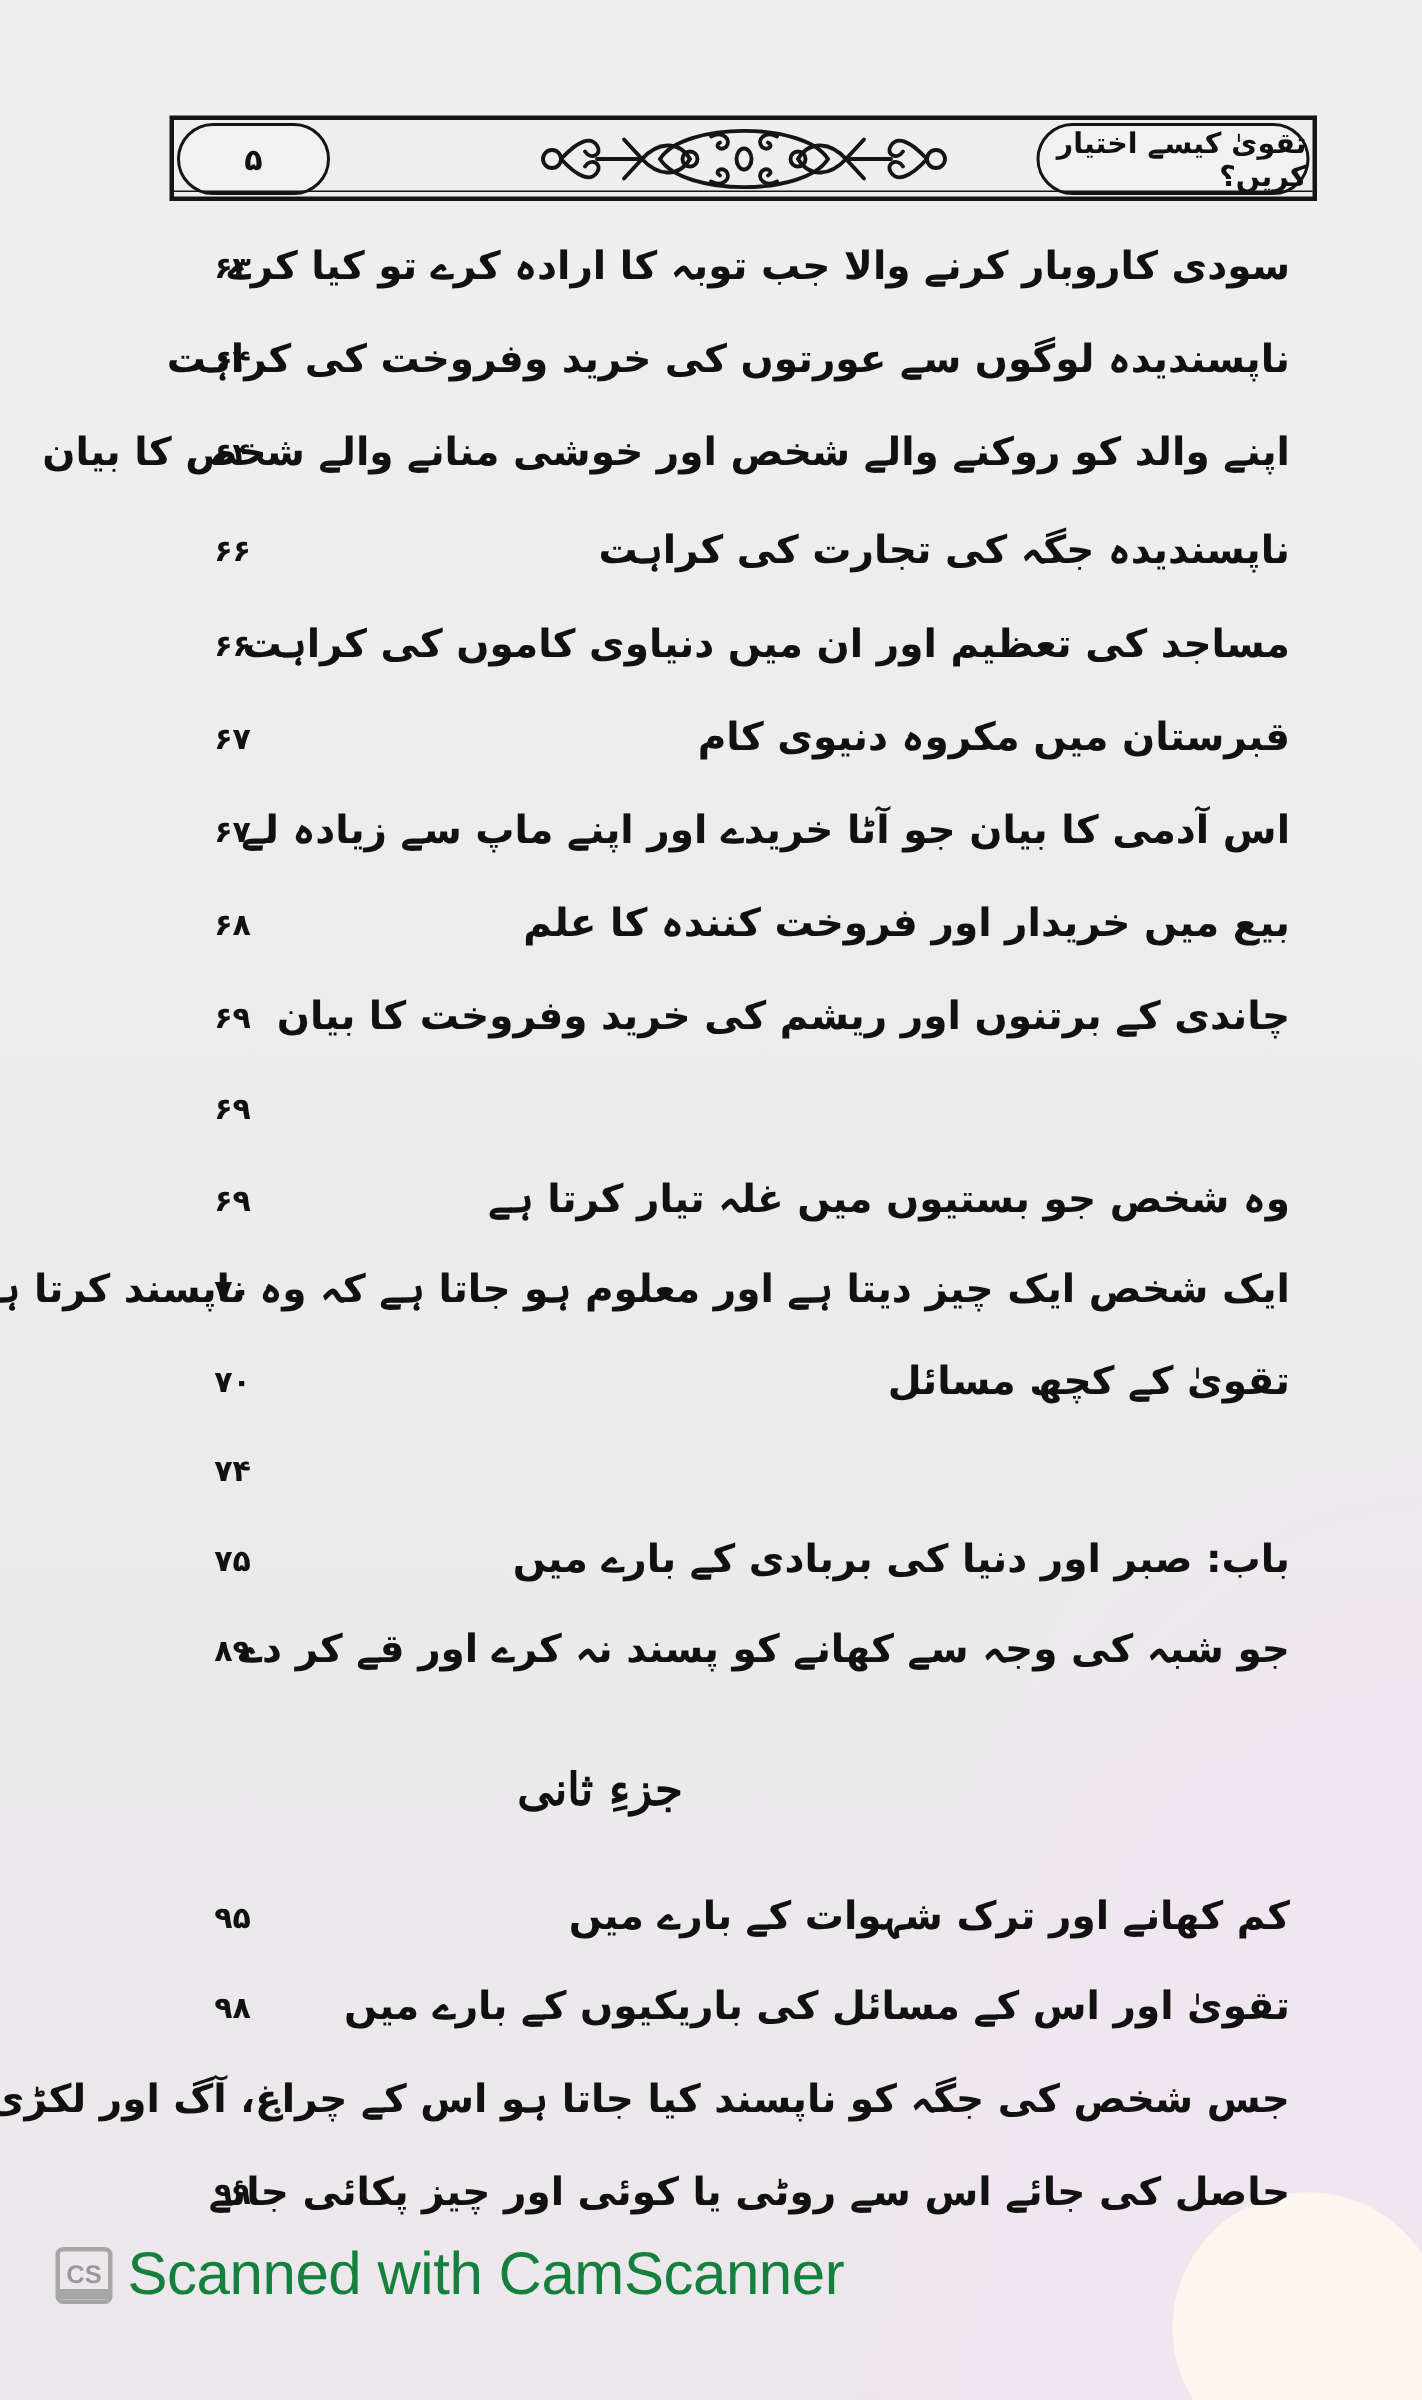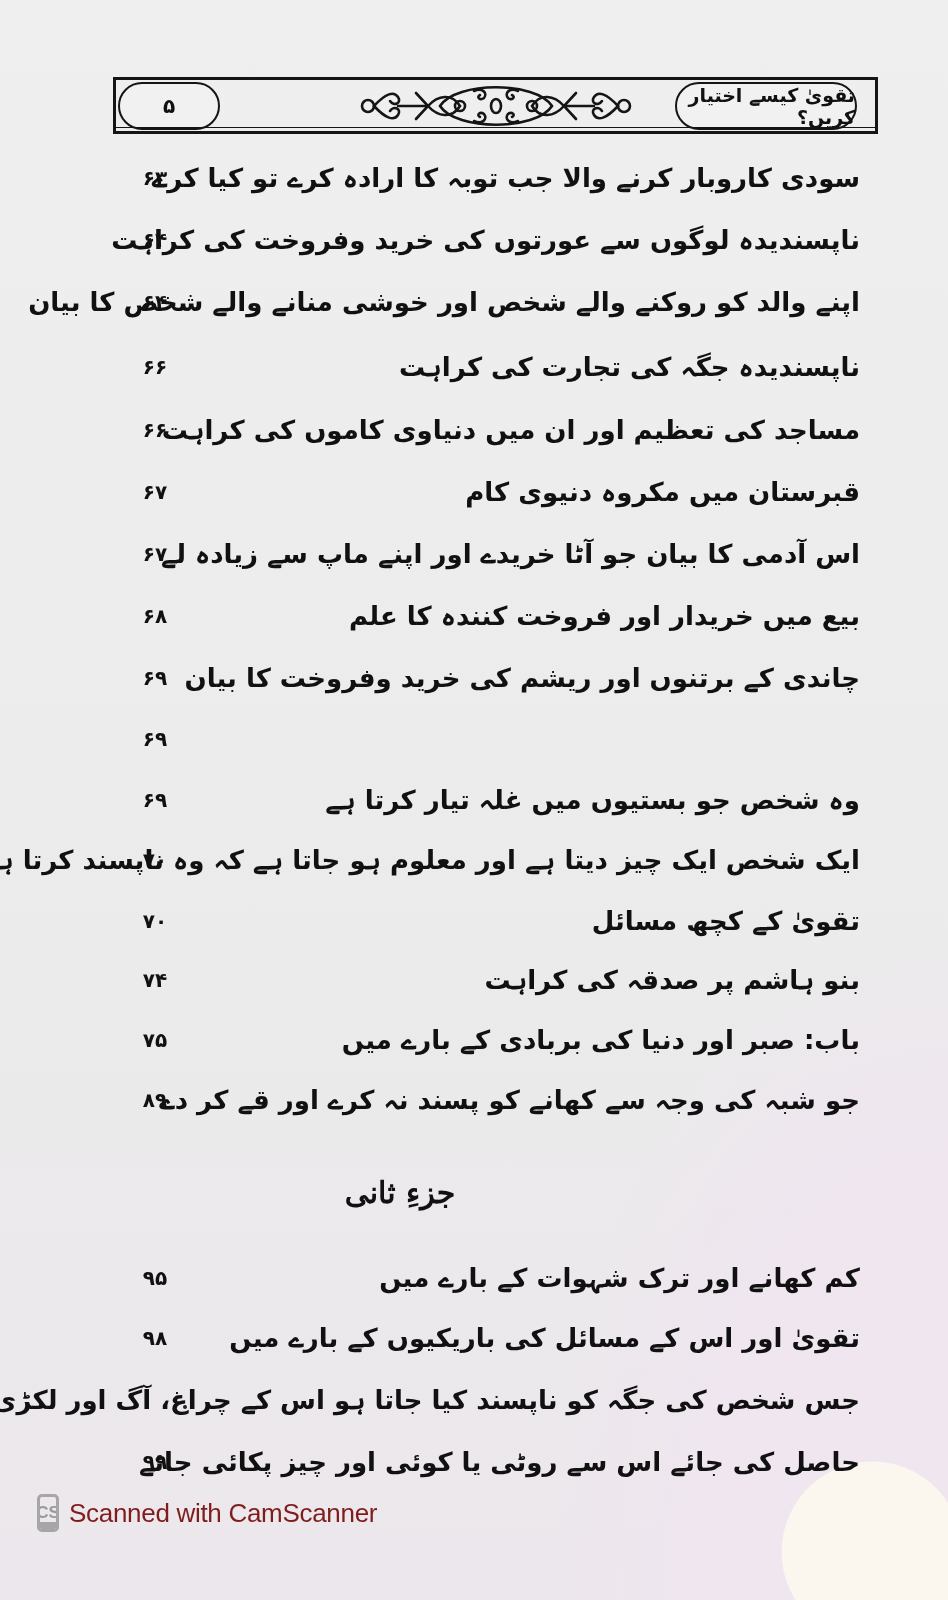--- a/index.html
+++ b/index.html
@@ -22,21 +22,21 @@
     }
     .header::after {
       content: ""; position: absolute; left: 0; right: 0; bottom: 3px; border-bottom: 1.5px solid #151515;
     }
     .pill {
       position: absolute; top: 2px; height: 48px; border: 2.5px solid #151515;
       border-radius: 26px; box-sizing: border-box; display: flex; align-items: center; justify-content: center;
       background: #f1f1f1;
     }
     .pill-left { left: 2px; width: 102px; }
-    .pill-right { right: 18px; width: 182px; }
+    .pill-right { right: 2px; width: 182px; }
     .page-num { font-family: "DejaVu Sans", sans-serif; font-weight: bold; font-size: 20px; }
     .book-title { direction: rtl; font-family: "DejaVu Sans", sans-serif; font-size: 19px; font-weight: bold; }
     .ornament { position: absolute; left: 240px; top: 3px; width: 280px; height: 46px; }
 
     
     .toc { position: absolute; left: 0; top: 0; width: 948px; }
     .row { position: absolute; left: 130px; width: 730px; height: 44px; }
     .row .title {
       position: absolute; right: 0; top: 0; direction: rtl; text-align: right;
       font-family: "DejaVu Sans", sans-serif; font-size: 26px; font-weight: bold; white-space: nowrap;
@@ -52,26 +52,26 @@
       font-family: "DejaVu Serif", serif; font-size: 30px; font-weight: bold;
     }
     .dot { position: absolute; width: 4px; height: 4px; background: #222; border-radius: 50%; }
 
     
     .watermark {
       position: absolute; left: 37px; top: 1494px; display: flex; align-items: center; gap: 10px;
       color: #9a9a9a;
     }
     .cs-logo {
-      width: 22px; height: 38px; border: 3px solid #a6a6a6; border-radius: 5px; box-sizing: border-box;
+      width: 38px; height: 38px; border: 3px solid #a6a6a6; border-radius: 5px; box-sizing: border-box;
       display: flex; align-items: center; justify-content: center; font-family: "Liberation Sans", sans-serif;
       font-weight: bold; font-size: 17px; color: #9a9a9a; position: relative; overflow: hidden;
     }
     .cs-logo::after { content: ""; position: absolute; left: 0; right: 0; bottom: 0; height: 7px; background: #a6a6a6; }
-    .wm-text { font-family: "Liberation Sans", sans-serif; font-size: 26px; letter-spacing: -0.3px; color: #7f1d1d; }
+    .wm-text { font-family: "Liberation Sans", sans-serif; font-size: 40px; letter-spacing: -0.3px; color: #15803d; }
   </style>
 </head>
 <body>
 
 <div class="page">
 
   <div class="header">
     <div class="pill pill-left">
       <span class="page-num">۵</span>
     </div>
@@ -156,21 +156,20 @@
     </div>
     <div class="row" style="top:838px">
       <span class="title">ایک شخص ایک چیز دیتا ہے اور معلوم ہو جاتا ہے کہ وہ ناپسند کرتا ہے</span>
       <span class="pnum">۷۰</span>
     </div>
     <div class="row" style="top:899px">
       <span class="title">تقویٰ کے کچھ مسائل</span>
       <span class="pnum">۷۰</span>
     </div>
     <div class="row" style="top:958px">
-      <span class="title">بنو ہاشم پر صدقہ کی کراہت</span>
       <span class="pnum">۷۴</span>
     </div>
     <div class="row" style="top:1018px">
       <span class="title">باب: صبر اور دنیا کی بربادی کے بارے میں</span>
       <span class="pnum">۷۵</span>
     </div>
     <div class="row" style="top:1078px">
       <span class="title">جو شبہ کی وجہ سے کھانے کو پسند نہ کرے اور قے کر دے</span>
       <span class="pnum">۸۹</span>
     </div>

